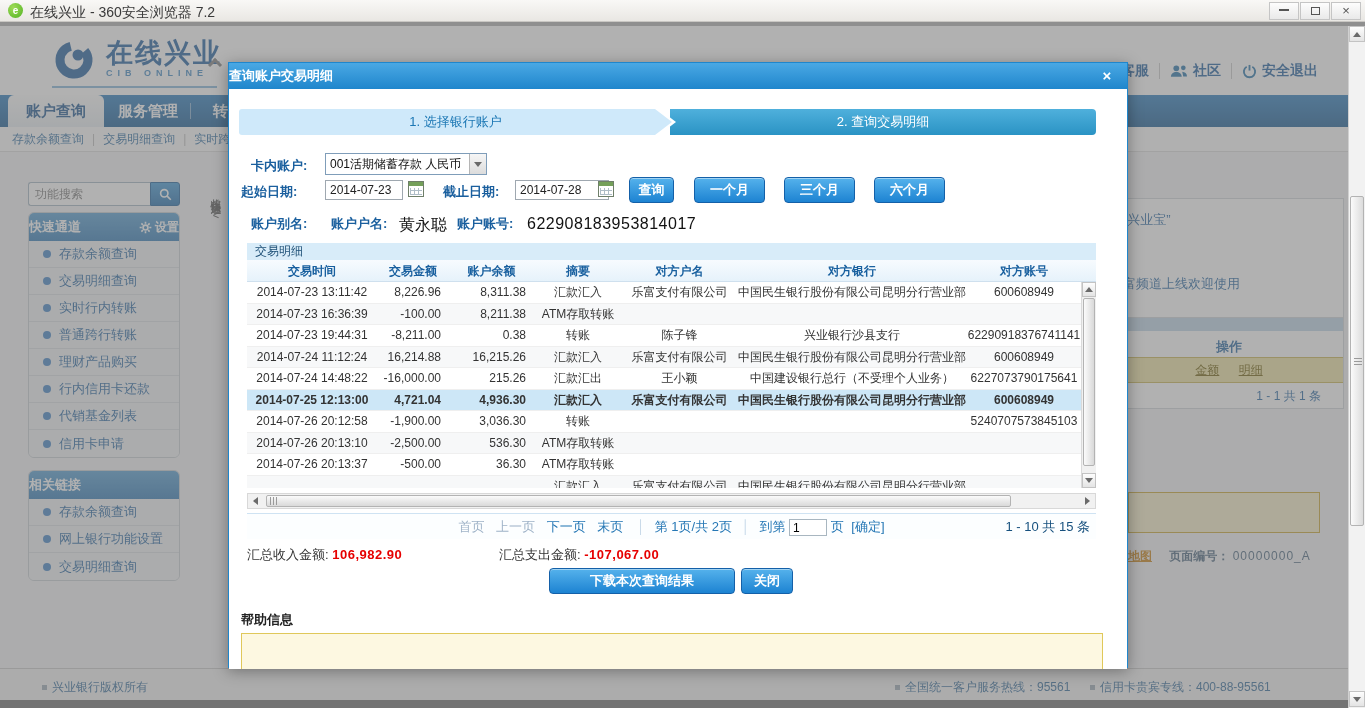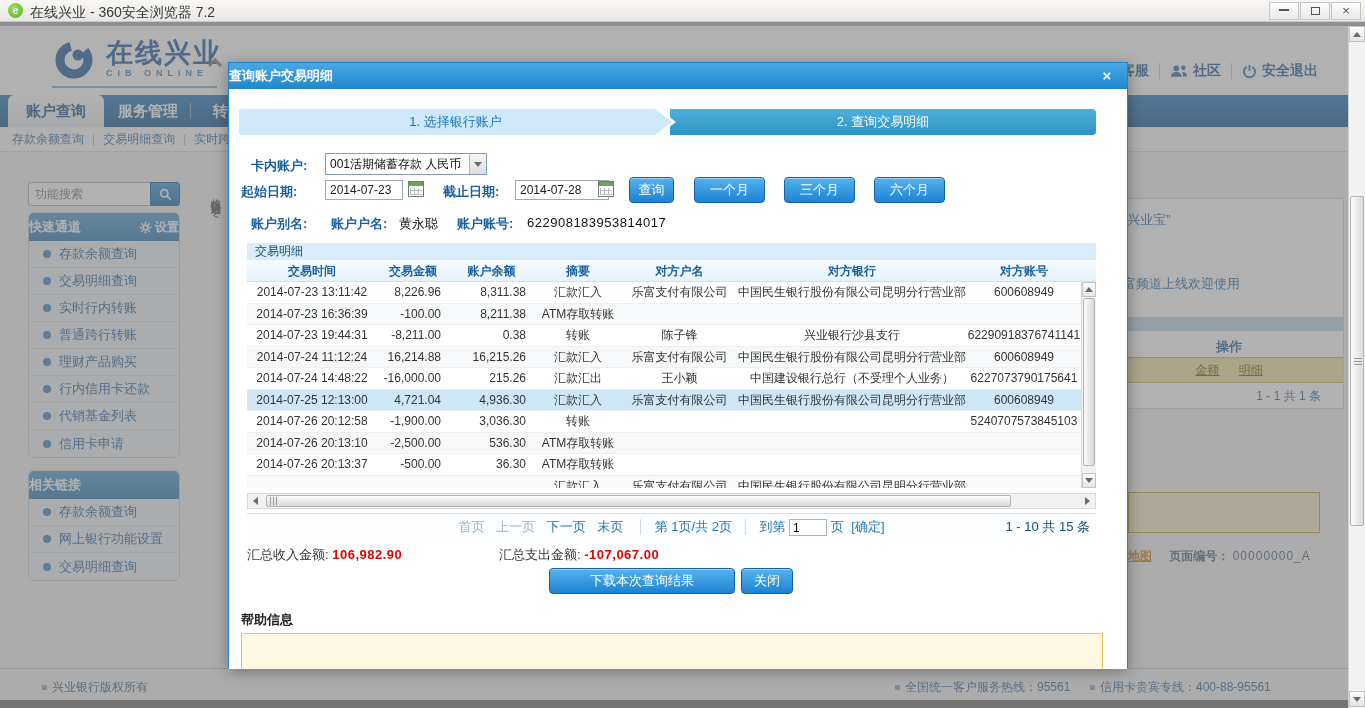--- a/index.html
+++ b/index.html
@@ -102,34 +102,34 @@
   
   .flabel { position:absolute; font-size:13px; font-weight:bold; color:#1a5f9e; }
   .finput { position:absolute; height:20px; border:1px solid #9fa8b0; background:#fff; font-size:12px; color:#222; padding:0 4px; font-family:"Liberation Sans","DejaVu Sans",sans-serif; }
   #acct-select { position:absolute; left:96px; top:64px; width:162px; height:22px; border:1px solid #7f9db9; background:#fff; display:flex; align-items:center; }
   #acct-select .sel-txt { flex:1; padding-left:4px; font-size:12px; color:#111; white-space:nowrap; }
   #acct-select .sel-arrow { width:17px; height:20px; background:linear-gradient(#f6f6f6,#dcdcdc); border-left:1px solid #b5b5b5; display:flex; align-items:center; justify-content:center; }
   .cal-icon { position:absolute; width:16px; height:16px; border:1px solid #6f7f6a; background:#fff; }
   .cal-icon::before { content:""; position:absolute; top:0; left:0; right:0; height:4px; background:#74a05a; }
   .cal-icon::after { content:""; position:absolute; left:1px; right:1px; top:6px; bottom:1px;
       background:repeating-linear-gradient(90deg,#aebdc7 0 1px,transparent 1px 4px),repeating-linear-gradient(0deg,#aebdc7 0 1px,transparent 1px 4px); }
-  .btn { position:absolute; height:26px; background:linear-gradient(#55b2ec,#1d83d2); border:1px solid #1460a8; border-radius:4px; color:#fff; font-weight:normal; font-size:13px; text-align:center; line-height:24px; box-shadow:inset 0 1px 0 rgba(255,255,255,.45); cursor:pointer; }
-  .ival { color:#111; font-weight:normal; font-size:13px; }
+  .btn { position:absolute; height:26px; background:linear-gradient(#55b2ec,#1d83d2); border:1px solid #1460a8; border-radius:4px; color:#fff; font-weight:bold; font-size:13px; text-align:center; line-height:24px; box-shadow:inset 0 1px 0 rgba(255,255,255,.45); cursor:pointer; }
+  .ival { color:#111; font-weight:normal; font-size:16px; }
 
   
   #sec-bar { position:absolute; left:18px; top:154px; width:849px; height:17px; background:#d8ecf9; color:#1d4f76; font-size:12px; line-height:17px; padding-left:8px; }
   .tgrid { display:grid; grid-template-columns:130px 72px 85px 88px 115px 230px 114px; }
   #thead { position:absolute; left:18px; top:171px; width:849px; height:22px; display:flex; background:linear-gradient(#f7fbfe,#e6f2fb); border-bottom:1px solid #cfe0ee; }
   #thead-grid { width:834px; height:22px; }
   #thead-grid div { font-weight:bold; color:#19609f; text-align:center; line-height:22px; font-size:12px; }
   #thead-cap { width:15px; }
   #rows-wrap { position:absolute; left:18px; top:193px; width:849px; height:206px; overflow:hidden; }
   .trow { width:834px; height:21.5px; border-bottom:1px solid #efefef; background:#fff; }
   .trow.even { background:#f7f8f9; }
-  .trow.hl { background:#cde7f7; }
+  .trow.hl { background:#cde7f7;font-weight:bold; }
   .trow .c { font-size:12px; color:#333; line-height:21px; white-space:nowrap; overflow:hidden; }
   .c.t { text-align:center; }
   .c.r { text-align:right; padding-right:8px; }
   .c.m { text-align:center; }
   #tscroll { position:absolute; right:0; top:0; width:15px; height:206px; background:#f1f1f1; border-left:1px solid #dadada; }
   #t-thumb { position:absolute; left:1px; top:16px; width:12px; height:168px; background:linear-gradient(90deg,#fbfbfb,#d9d9d9); border:1px solid #b3b3b3; border-radius:2px; }
 
   
   #hscroll { position:absolute; left:18px; top:404px; width:849px; height:16px; background:#f1f1f1; border:1px solid #d8d8d8; }
   #h-thumb { position:absolute; left:18px; top:1px; width:745px; height:12px; background:linear-gradient(#fbfbfb,#d9d9d9); border:1px solid #b3b3b3; border-radius:2px; }

